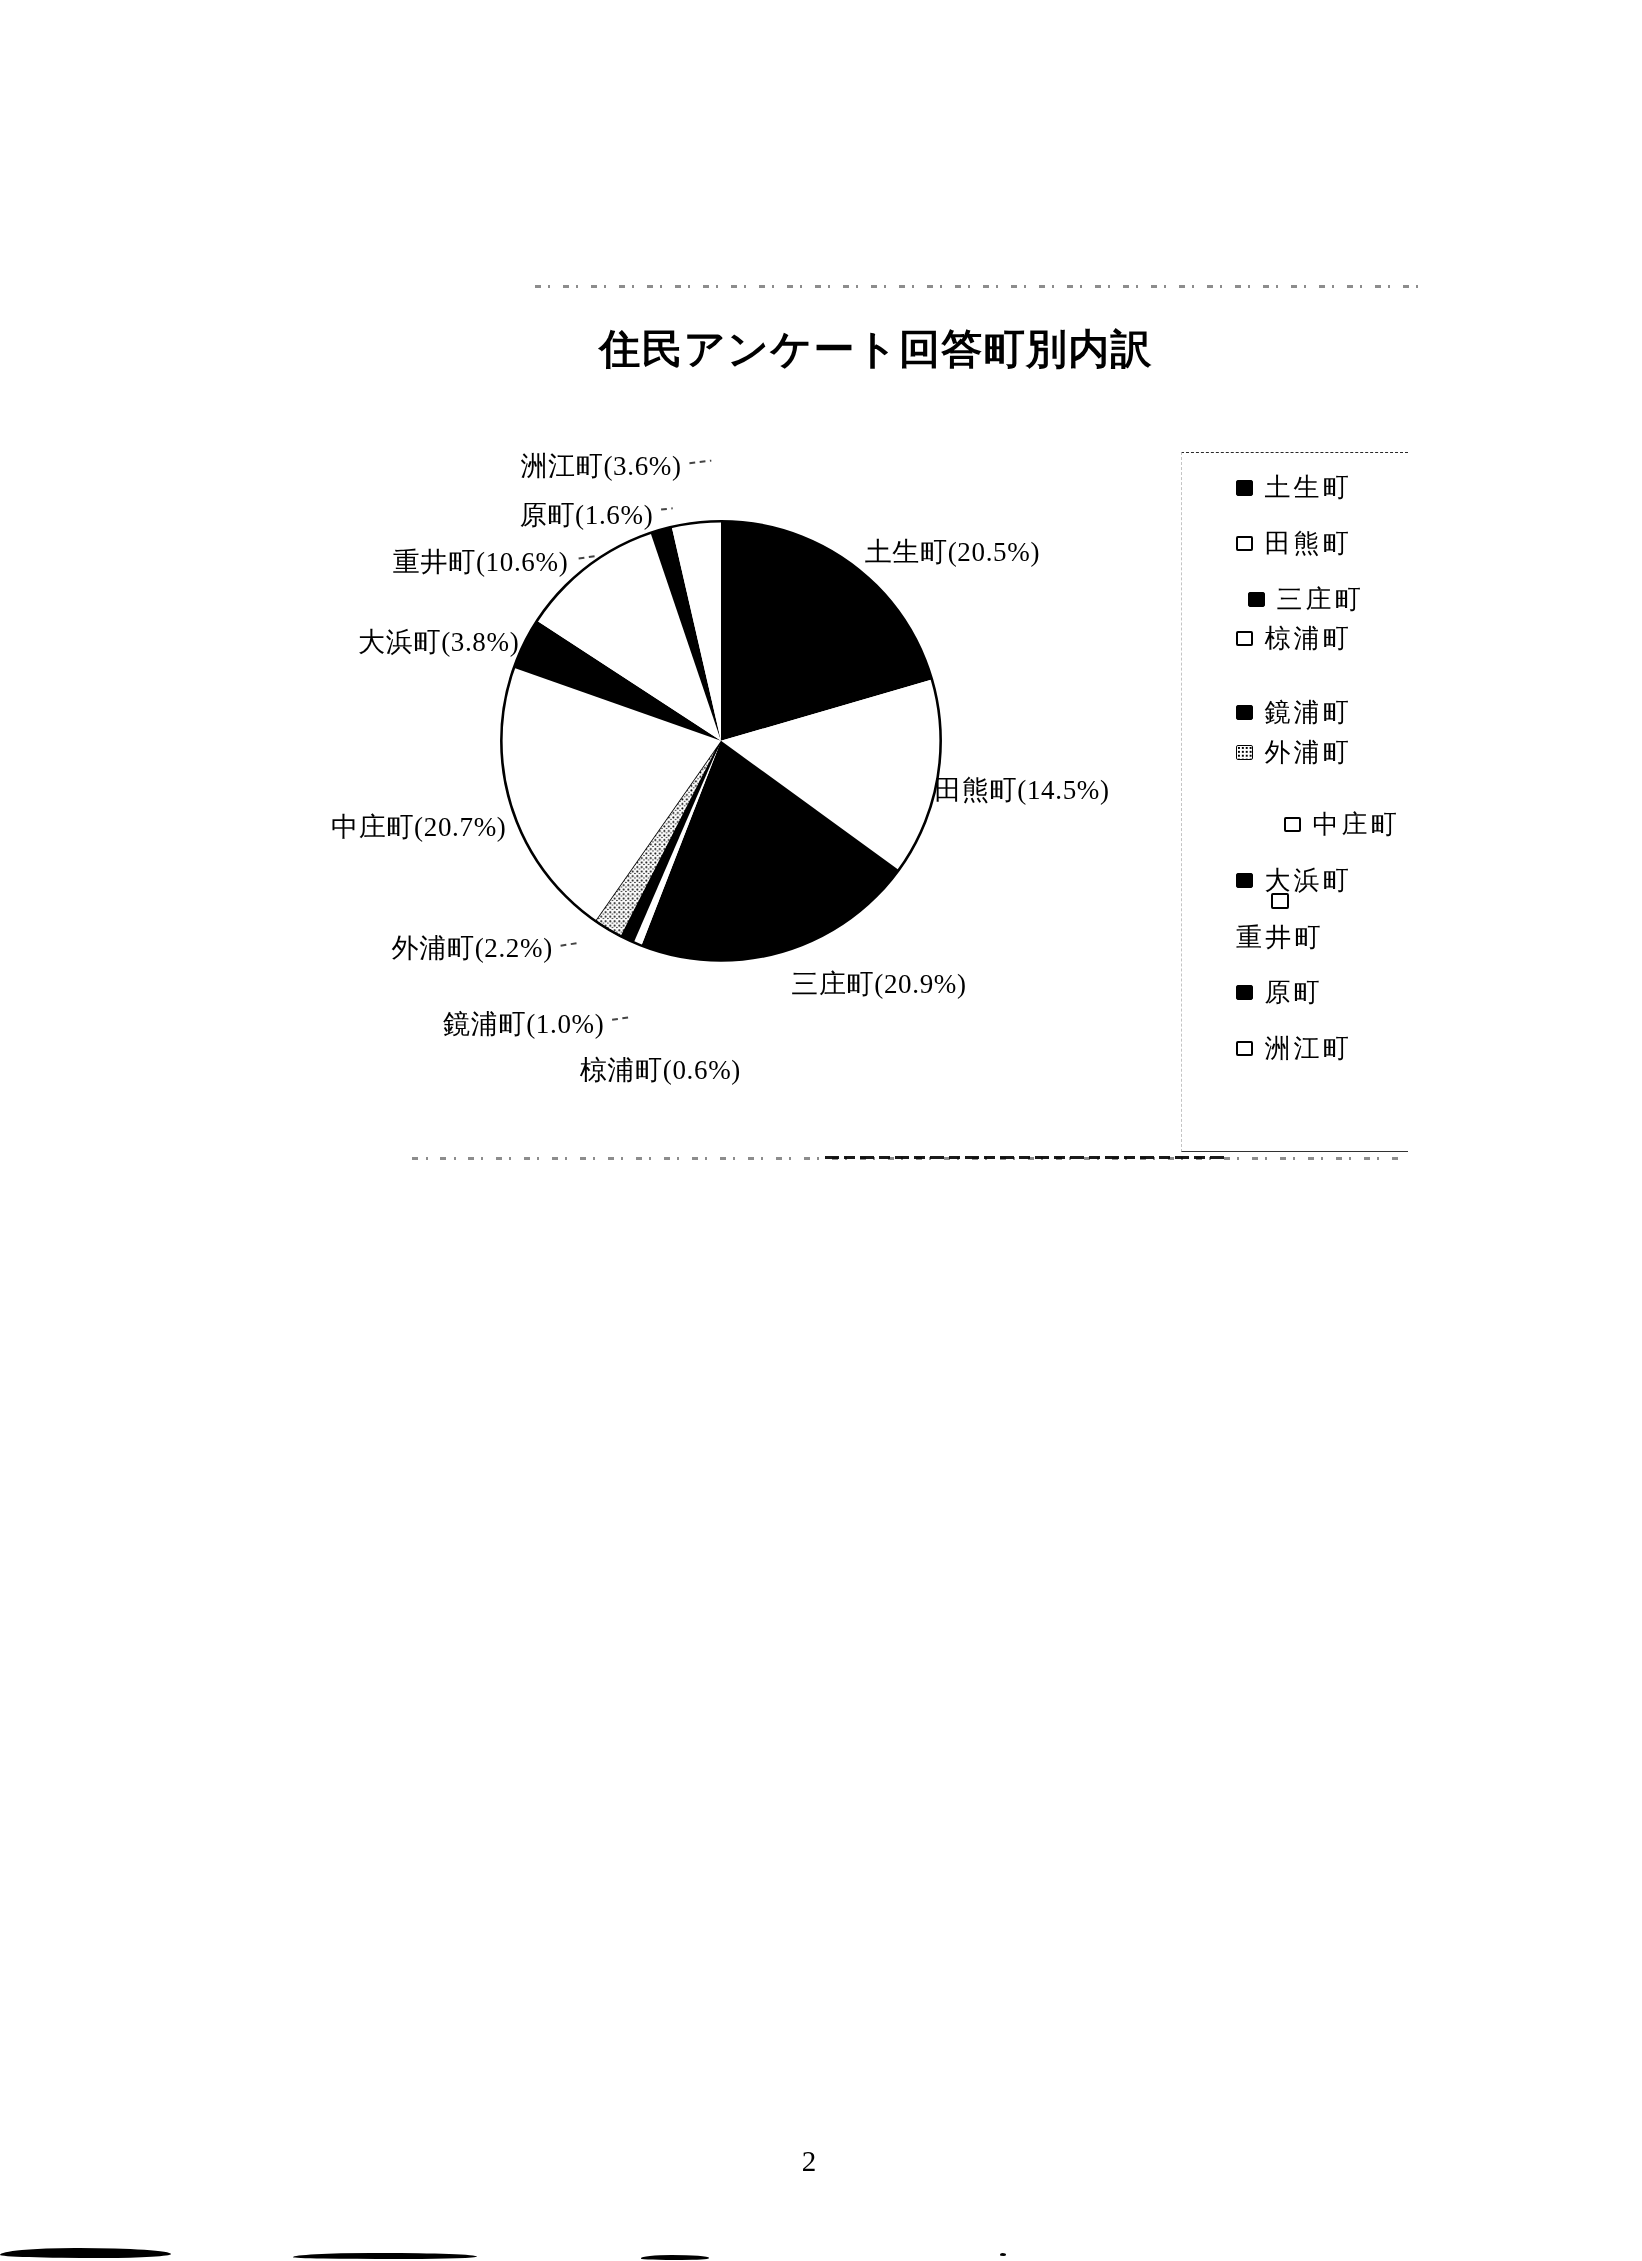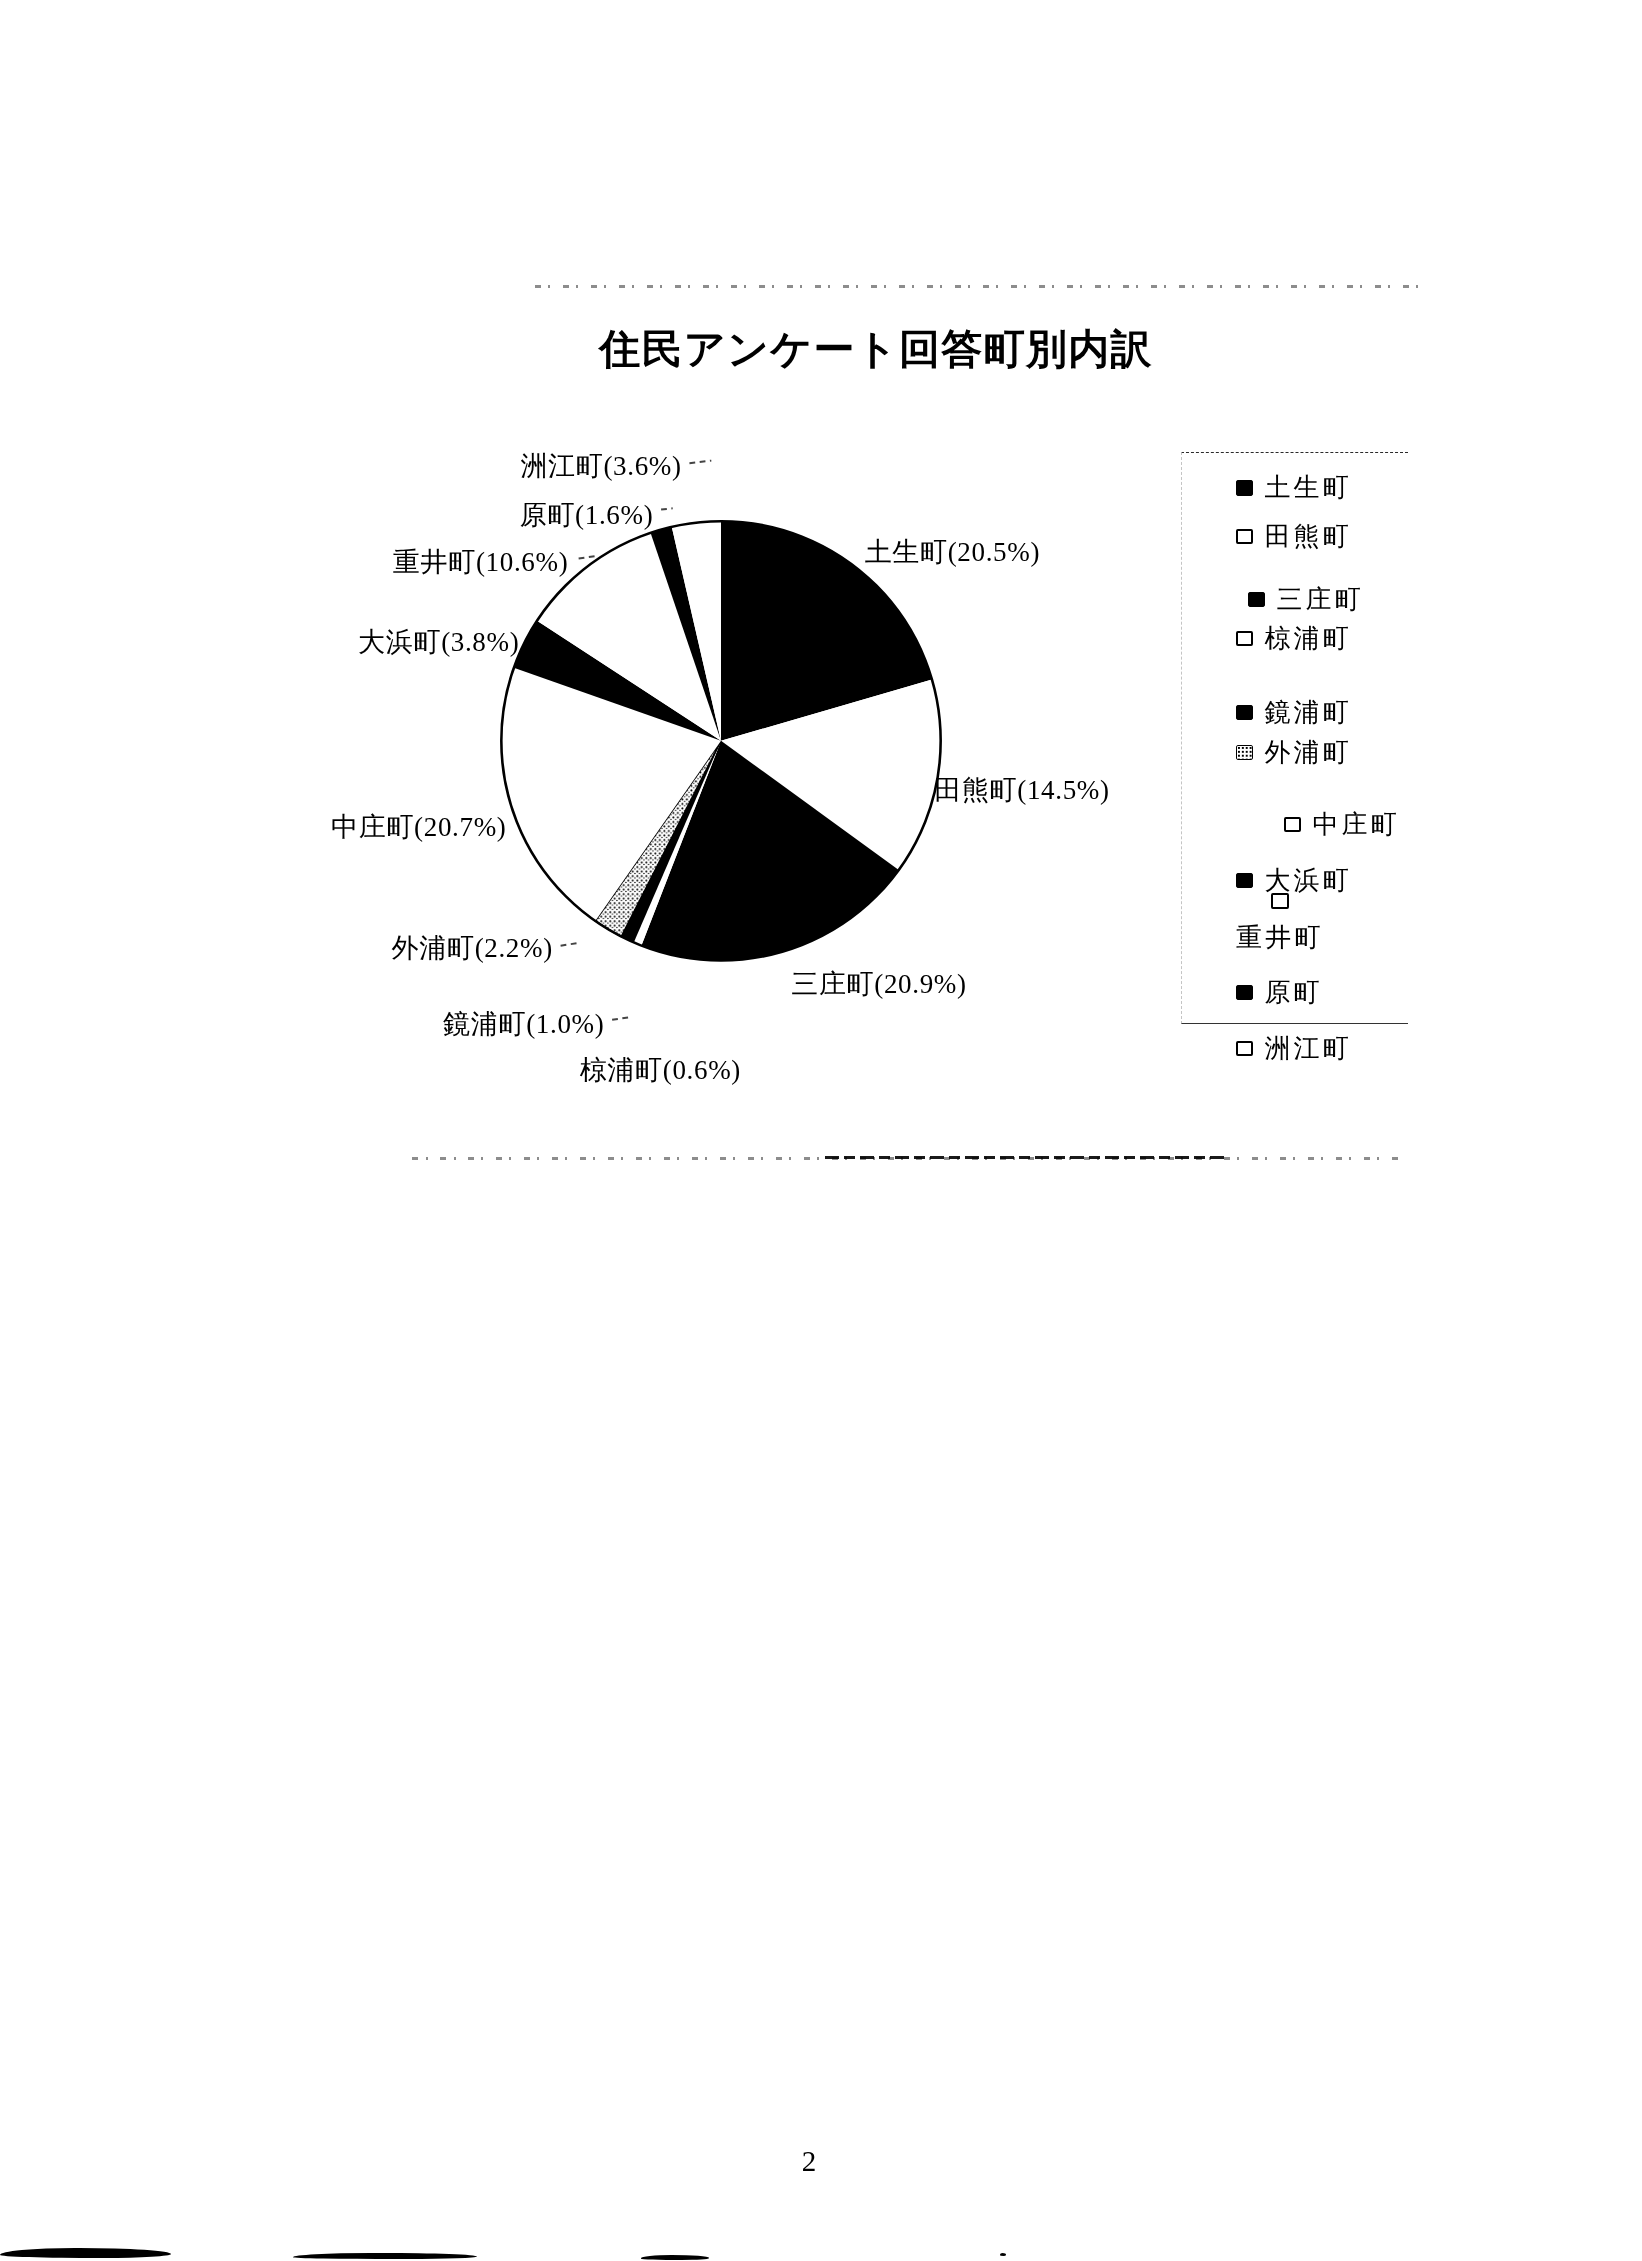--- a/index.html
+++ b/index.html
@@ -23,21 +23,21 @@
     opacity:.9;height:3.2px;
   }
   
   #chart-svg{position:absolute;left:0;top:0;}
   #chart-svg text.callout{
     font-family:"Liberation Serif","DejaVu Serif",serif;
     font-size:42px;font-weight:500;letter-spacing:1px;fill:#000;
   }
   
   #legend{
-    position:absolute;left:1181px;top:452px;width:227px;height:572px;
+    position:absolute;left:1181px;top:452px;width:227px;height:700px;
     border-top:1.9px dashed #2a2a2a;
     border-bottom:1.9px solid #333;
     border-left:1.3px dashed #c4c4c4;
     box-sizing:border-box;
   }
   .legend-row{
     position:absolute;left:54px;height:31px;display:flex;align-items:center;gap:11px;
   }
   .marker{width:17.4px;height:15.5px;box-sizing:border-box;flex:0 0 auto;border-radius:1.9px;}
   .marker.black{background:#000;border:1.9px solid #000;}
@@ -102,21 +102,21 @@
         <text x="1058" y="723" text-anchor="end" dominant-baseline="central" class="callout">洲江町(3.6%)</text>
         <line x1="1070" y1="719" x2="1104" y2="715" stroke="#444" stroke-width="3" stroke-dasharray="9 7"></line>
       </g>
   </svg>
 
   <div id="legend">
       <div class="legend-row" style="top: 19.3px;">
         <span class="marker black"></span>
         <span class="legend-label">土生町</span>
       </div>
-      <div class="legend-row" style="top: 68px;">
+      <div class="legend-row" style="top: 75px;">
         <span class="marker white"></span>
         <span class="legend-label">田熊町</span>
       </div>
       <div class="legend-row" style="top: 131px; margin-left: 12px;">
         <span class="marker black"></span>
         <span class="legend-label">三庄町</span>
       </div>
       <div class="legend-row" style="top: 170px;">
         <span class="marker white"></span>
         <span class="legend-label">椋浦町</span>

